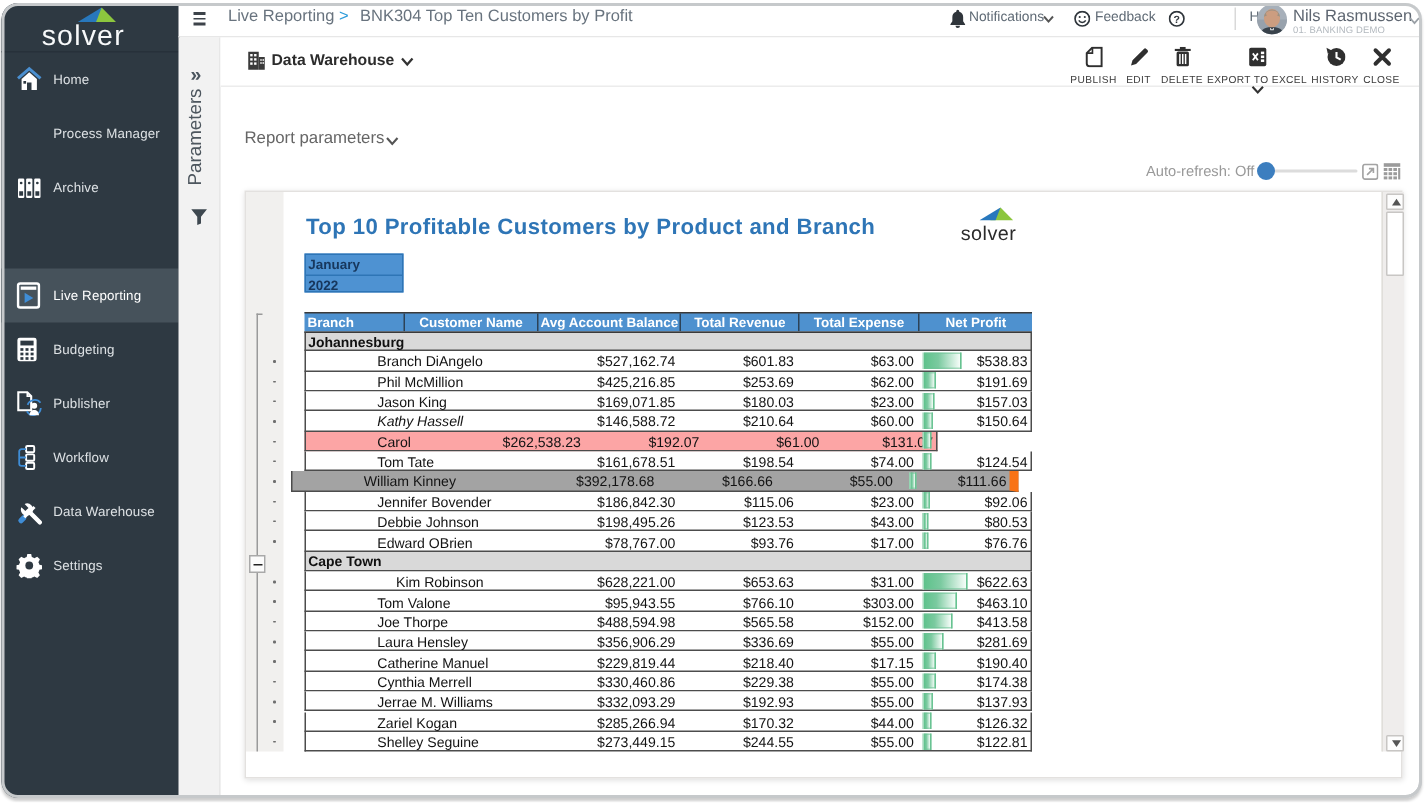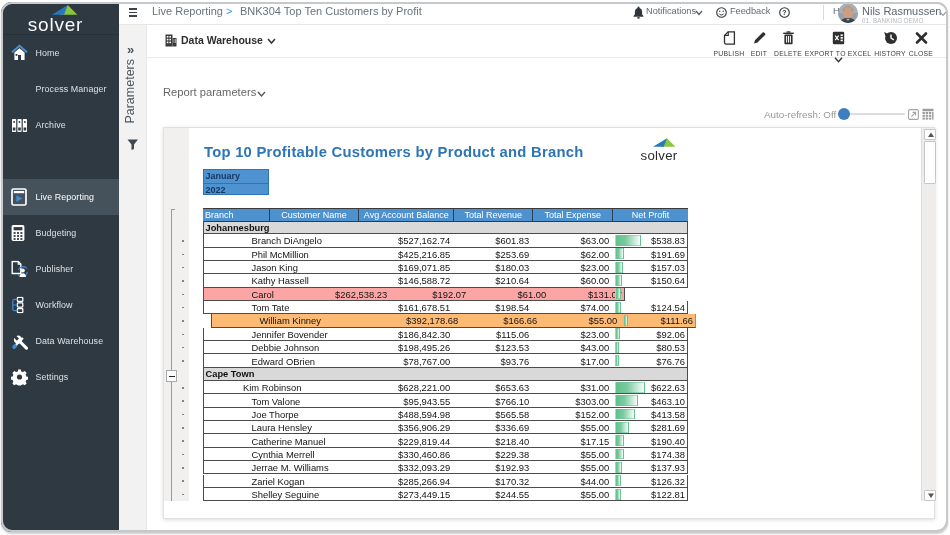--- a/index.html
+++ b/index.html
@@ -12,21 +12,21 @@
 .side .logodiv{position:absolute;left:0;top:31.5px;width:100%;height:1px;background:#27313a;}
 .mi{position:absolute;left:0;width:119px;height:36px;color:#dde1e4;font-size:8.9px;}
 .mi .lbl{position:absolute;left:35.5px;top:50%;transform:translateY(-50%);letter-spacing:.1px;}
 .mi.sel{background:#46525b;color:#fff;}
 .mi svg{position:absolute;left:11px;top:50%;transform:translateY(-50%);}
 .topbar{position:absolute;left:119px;top:0;right:0;height:25px;background:#fff;border-bottom:1px solid #e7e7e7;}
 .strip{position:absolute;left:119px;top:25px;width:28px;bottom:0;background:#f2f2f2;border-right:1px solid #e7e7e7;}
 .crumb{position:absolute;top:5px;font-size:11px;color:#68737e;}
 .widget{position:absolute;left:163px;top:127px;width:772px;height:392px;background:#fff;border:1px solid #e3e1df;box-shadow:0 1px 4px rgba(0,0,0,.14);}
 .gut{position:absolute;left:0;top:0;width:25px;height:373px;background:#f1f0ee;}
-.hdrcell{position:absolute;top:0;height:100%;color:#fff;font-weight:normal;font-size:9px;text-align:center;border-left:1px solid #2c4257;}
+.hdrcell{position:absolute;top:0;height:100%;color:#fff;font-weight:bold;font-size:9px;text-align:center;border-left:1px solid #2c4257;}
 .btn3d{position:absolute;background:#fdfdfd;border:1px solid #c8c6c4;border-radius:1px;}
 .btn3d svg{position:absolute;left:0;top:0;display:block;}
 .tbicon{position:absolute;top:31px;}
 .tblbl{position:absolute;top:50px;font-size:6.8px;color:#3d3d3d;letter-spacing:.25px;white-space:nowrap;transform:translateX(-50%);}
 </style></head><body>
 <div class="win">
     <div class="shift">
 
 <div class="side" style="width:120px">
  <svg class="abs" style="left:51px;top:5px" width="29" height="10" viewBox="0 0 30 11">
@@ -346,21 +346,21 @@
         </div>
 <div class="abs" style="left:39px;top:132.90px;width:485px;height:13.35px;background:#fff;border-bottom:1px solid #4c4c4c;border-left:1px solid #4c4c4c;border-right:1px solid #4c4c4c;font-size:9.4px;color:#131313;">
           <span style="position:absolute;left:47.5px;top:1.2px;">Jason King</span>
           <span style="position:absolute;right:236.8px;top:1.2px;">$169,071.85</span>
           <span style="position:absolute;right:157.8px;top:1.2px;">$180.03</span>
           <span style="position:absolute;right:77.8px;top:1.2px;">$23.00</span>
           <span style="position:absolute;right:2.0px;top:1.2px;">$157.03</span>
           <span style="position:absolute;left:411px;top:0.8px;height:10.9px;width:7.6px;background:linear-gradient(90deg,#5ec28b 0%,#7bcaa0 40%,#f6fdf9 100%);border:1px solid rgba(110,195,150,.55);"></span>
         </div>
 <div class="abs" style="left:39px;top:146.25px;width:485px;height:13.35px;background:#fff;border-bottom:1px solid #4c4c4c;border-left:1px solid #4c4c4c;border-right:1px solid #4c4c4c;font-size:9.4px;color:#131313;">
-          <span style="position:absolute;left:47.5px;top:1.2px;">Kathy Hassell</span>
+          <span style="position:absolute;left:47.5px;top:1.2px;font-style:italic;">Kathy Hassell</span>
           <span style="position:absolute;right:236.8px;top:1.2px;">$146,588.72</span>
           <span style="position:absolute;right:157.8px;top:1.2px;">$210.64</span>
           <span style="position:absolute;right:77.8px;top:1.2px;">$60.00</span>
           <span style="position:absolute;right:2.0px;top:1.2px;">$150.64</span>
           <span style="position:absolute;left:411px;top:0.8px;height:10.9px;width:7.3px;background:linear-gradient(90deg,#5ec28b 0%,#7bcaa0 40%,#f6fdf9 100%);border:1px solid rgba(110,195,150,.55);"></span>
         </div>
 <div class="abs" style="left:39px;top:159.60px;width:422px;height:13.35px;background:#fca5a5;border-bottom:1px solid #4c4c4c;border-left:1px solid #4c4c4c;border-right:1px solid #4c4c4c;font-size:9.4px;color:#131313;">
           <span style="position:absolute;left:47.5px;top:1.2px;">Carol</span>
           <span style="position:absolute;right:236.8px;top:1.2px;">$262,538.23</span>
           <span style="position:absolute;right:157.8px;top:1.2px;">$192.07</span>
@@ -369,21 +369,21 @@
           <span style="position:absolute;left:411px;top:0.8px;height:10.9px;width:6.4px;background:linear-gradient(90deg,#5ec28b 0%,#7bcaa0 40%,#f6fdf9 100%);border:1px solid rgba(110,195,150,.55);"></span>
         </div>
 <div class="abs" style="left:39px;top:172.95px;width:485px;height:13.35px;background:#fff;border-bottom:1px solid #4c4c4c;border-left:1px solid #4c4c4c;border-right:1px solid #4c4c4c;font-size:9.4px;color:#131313;">
           <span style="position:absolute;left:47.5px;top:1.2px;">Tom Tate</span>
           <span style="position:absolute;right:236.8px;top:1.2px;">$161,678.51</span>
           <span style="position:absolute;right:157.8px;top:1.2px;">$198.54</span>
           <span style="position:absolute;right:77.8px;top:1.2px;">$74.00</span>
           <span style="position:absolute;right:2.0px;top:1.2px;">$124.54</span>
           <span style="position:absolute;left:411px;top:0.8px;height:10.9px;width:6.0px;background:linear-gradient(90deg,#5ec28b 0%,#7bcaa0 40%,#f6fdf9 100%);border:1px solid rgba(110,195,150,.55);"></span>
         </div>
-<div class="abs" style="left:47px;top:186.30px;width:485px;height:13.35px;background:#fdba74;border-bottom:1px solid #4c4c4c;border-left:1px solid #4c4c4c;border-right:1px solid #f97316;font-size:9.4px;color:#131313;">
+<div class="abs" style="left:30px;top:186.30px;width:485px;height:13.35px;background:#a3a3a3;border-bottom:1px solid #4c4c4c;border-left:1px solid #4c4c4c;border-right:6px solid #f97316;font-size:9.4px;color:#131313;">
           <span style="position:absolute;left:47.5px;top:1.2px;">William Kinney</span>
           <span style="position:absolute;right:236.8px;top:1.2px;">$392,178.68</span>
           <span style="position:absolute;right:157.8px;top:1.2px;">$166.66</span>
           <span style="position:absolute;right:77.8px;top:1.2px;">$55.00</span>
           <span style="position:absolute;right:2.0px;top:1.2px;">$111.66</span>
           <span style="position:absolute;left:411px;top:0.8px;height:10.9px;width:5.4px;background:linear-gradient(90deg,#5ec28b 0%,#7bcaa0 40%,#f6fdf9 100%);border:1px solid rgba(110,195,150,.55);"></span>
         </div>
 <div class="abs" style="left:39px;top:199.65px;width:485px;height:13.35px;background:#fff;border-bottom:1px solid #4c4c4c;border-left:1px solid #4c4c4c;border-right:1px solid #4c4c4c;font-size:9.4px;color:#131313;">
           <span style="position:absolute;left:47.5px;top:1.2px;">Jennifer Bovender</span>
           <span style="position:absolute;right:236.8px;top:1.2px;">$186,842.30</span>
@@ -405,21 +405,21 @@
           <span style="position:absolute;right:236.8px;top:1.2px;">$78,767.00</span>
           <span style="position:absolute;right:157.8px;top:1.2px;">$93.76</span>
           <span style="position:absolute;right:77.8px;top:1.2px;">$17.00</span>
           <span style="position:absolute;right:2.0px;top:1.2px;">$76.76</span>
           <span style="position:absolute;left:411px;top:0.8px;height:10.9px;width:3.7px;background:linear-gradient(90deg,#5ec28b 0%,#7bcaa0 40%,#f6fdf9 100%);border:1px solid rgba(110,195,150,.55);"></span>
         </div>
 <div class="abs" style="left:39px;top:239.70px;width:485px;height:13.35px;background:#d9d9d9;border-bottom:1px solid #4c4c4c;border-left:1px solid #4c4c4c;border-right:1px solid #4c4c4c;">
           <span style="position:absolute;left:1.5px;top:1.2px;font-size:9.3px;font-weight:bold;color:#111;">Cape Town</span>
         </div>
 <div class="abs" style="left:39px;top:253.05px;width:485px;height:13.35px;background:#fff;border-bottom:1px solid #4c4c4c;border-left:1px solid #4c4c4c;border-right:1px solid #4c4c4c;font-size:9.4px;color:#131313;">
-          <span style="position:absolute;left:39px;top:1.2px;">Kim Robinson</span>
+          <span style="position:absolute;left:60px;top:1.2px;">Kim Robinson</span>
           <span style="position:absolute;right:236.8px;top:1.2px;">$628,221.00</span>
           <span style="position:absolute;right:157.8px;top:1.2px;">$653.63</span>
           <span style="position:absolute;right:77.8px;top:1.2px;">$31.00</span>
           <span style="position:absolute;right:2.0px;top:1.2px;">$622.63</span>
           <span style="position:absolute;left:411px;top:0.8px;height:10.9px;width:30.2px;background:linear-gradient(90deg,#5ec28b 0%,#7bcaa0 40%,#f6fdf9 100%);border:1px solid rgba(110,195,150,.55);"></span>
         </div>
 <div class="abs" style="left:39px;top:266.40px;width:485px;height:13.35px;background:#fff;border-bottom:1px solid #4c4c4c;border-left:1px solid #4c4c4c;border-right:1px solid #4c4c4c;font-size:9.4px;color:#131313;">
           <span style="position:absolute;left:47.5px;top:1.2px;">Tom Valone</span>
           <span style="position:absolute;right:236.8px;top:1.2px;">$95,943.55</span>
           <span style="position:absolute;right:157.8px;top:1.2px;">$766.10</span>

